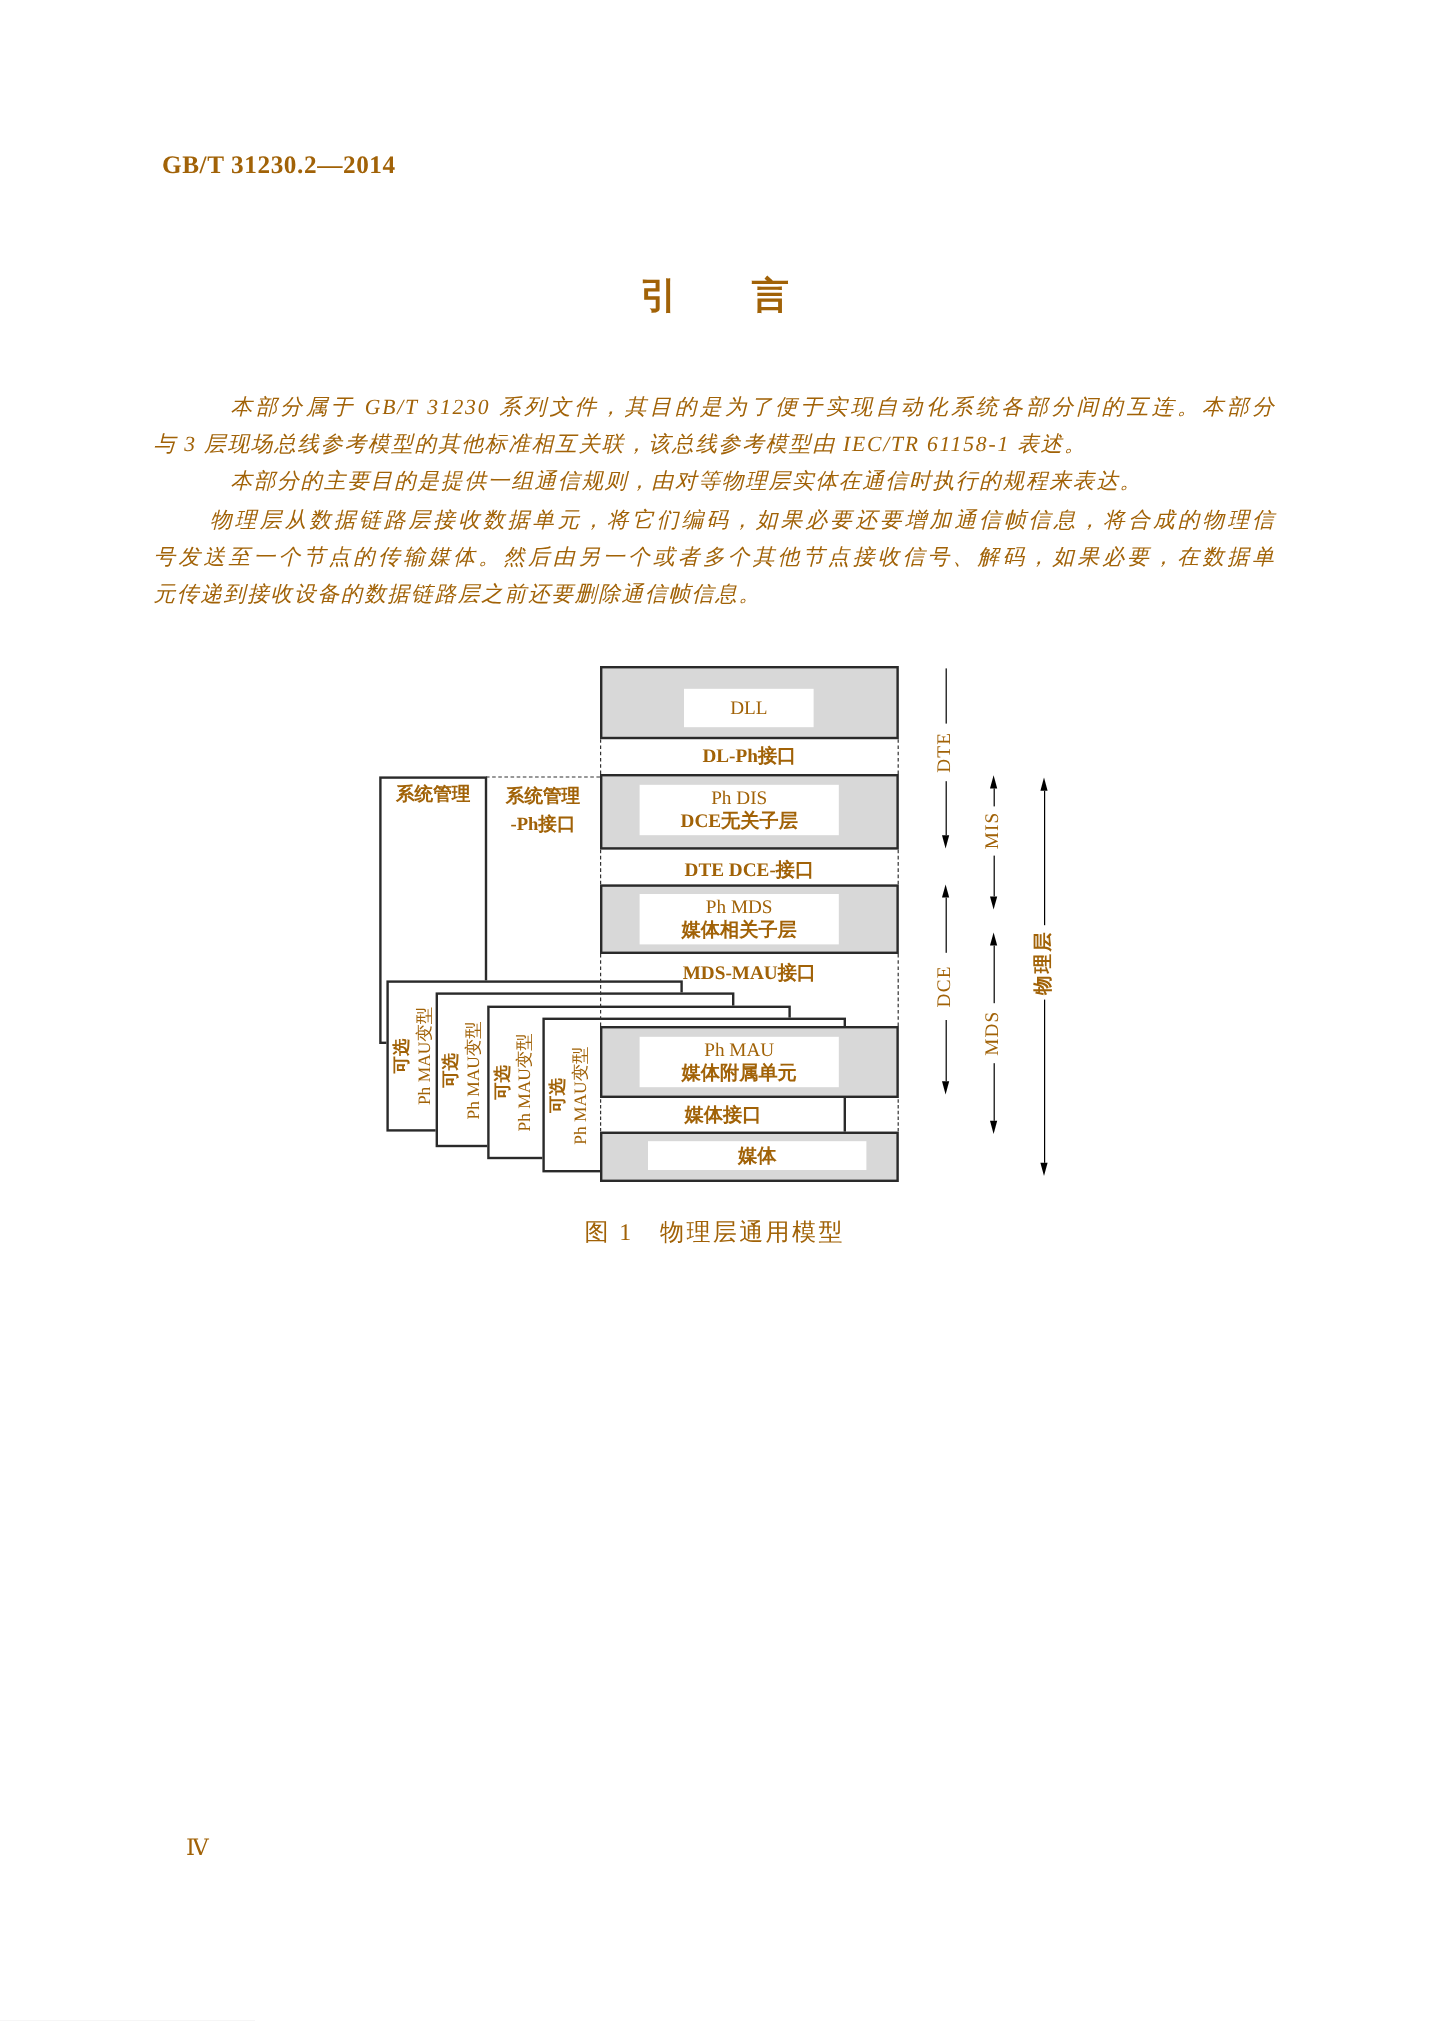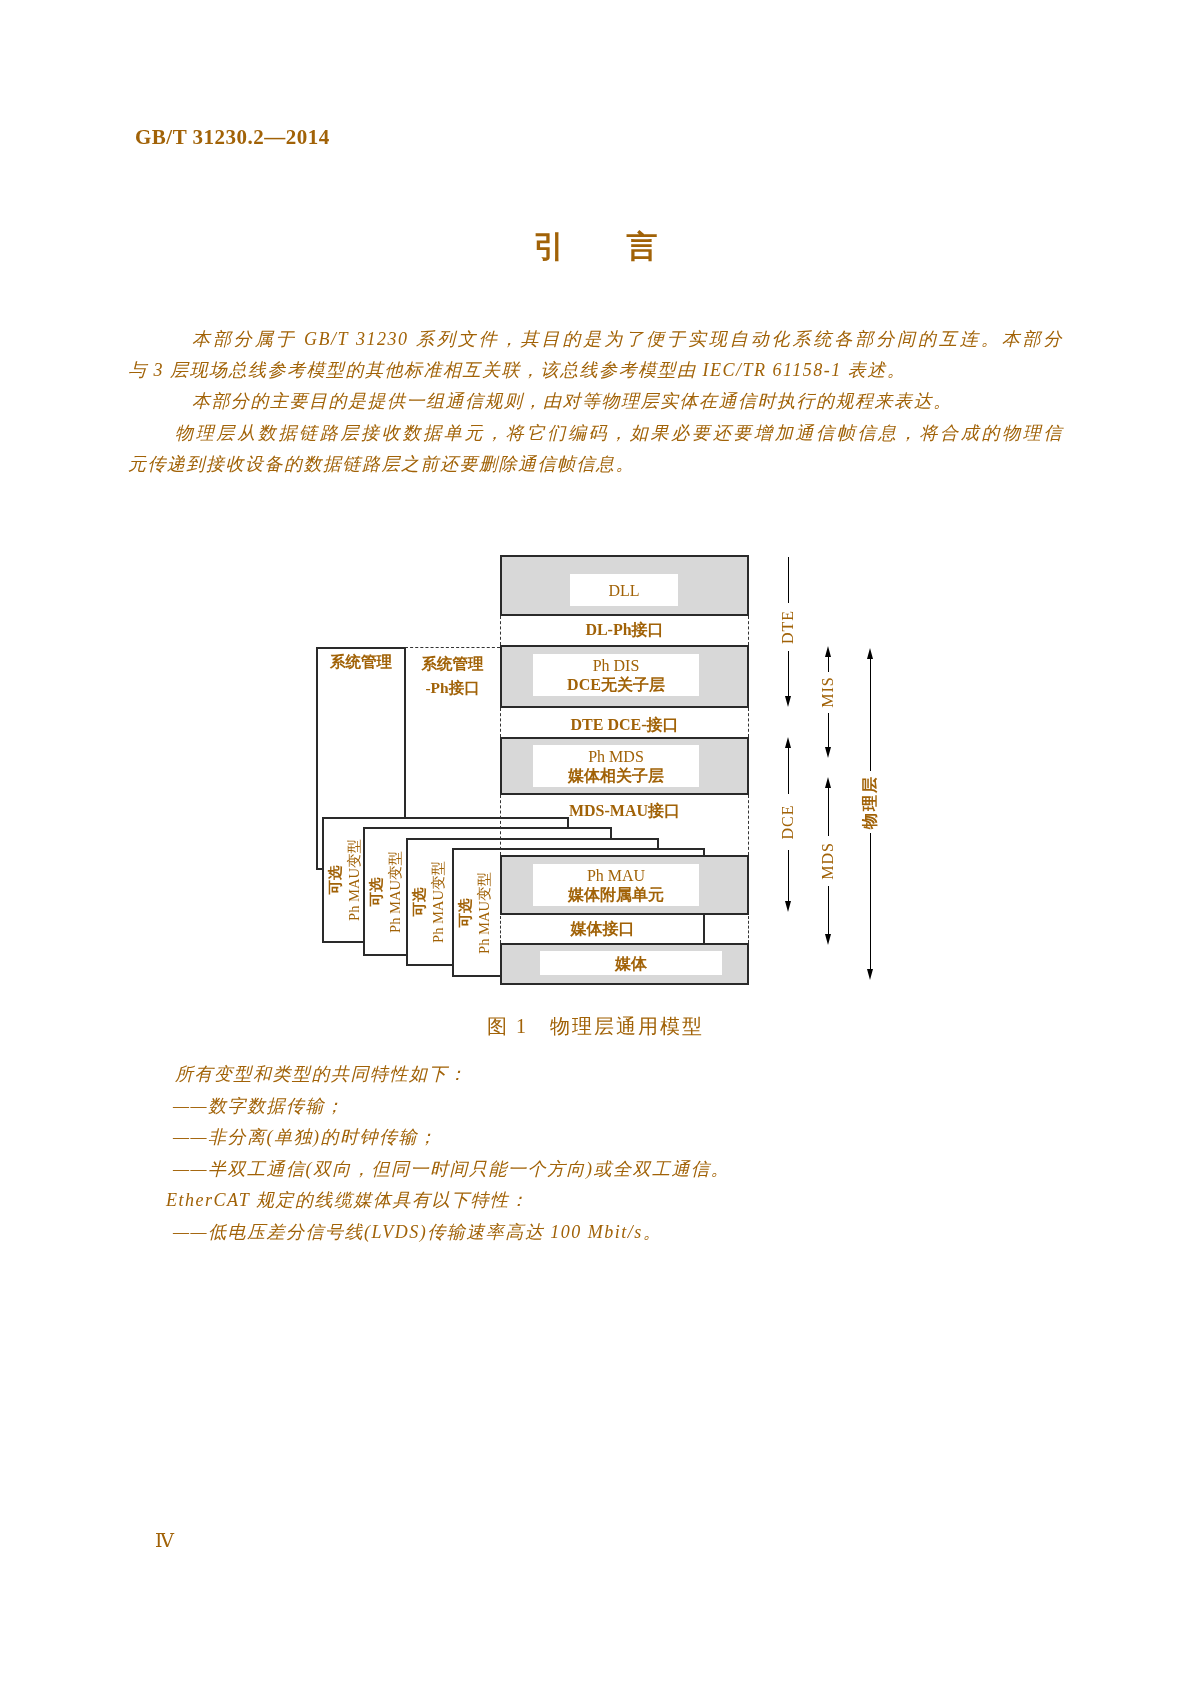--- a/index.html
+++ b/index.html
@@ -66,20 +66,21 @@
 <div id="page">
 
   <div class="std-num">GB/T 31230.2—2014</div>
   <div class="doc-title">引　　言</div>
 
   <div class="textblock" style="top:324px">
     <div class="line ind64 fill">本部分属于 GB/T 31230 系列文件，其目的是为了便于实现自动化系统各部分间的互连。本部分</div>
     <div class="line">与 3 层现场总线参考模型的其他标准相互关联，该总线参考模型由 IEC/TR 61158-1 表述。</div>
     <div class="line ind64">本部分的主要目的是提供一组通信规则，由对等物理层实体在通信时执行的规程来表达。</div>
     <div class="line ind47 fill">物理层从数据链路层接收数据单元，将它们编码，如果必要还要增加通信帧信息，将合成的物理信</div>
+    <div class="line fill">号发送至一个节点的传输媒体。然后由另一个或者多个其他节点接收信号、解码，如果必要，在数据单</div>
     <div class="line">元传递到接收设备的数据链路层之前还要删除通信帧信息。</div>
   </div>
 
   <div>
 
     <div class="sm-box"></div>
     <div class="sm-label">系统管理</div>
     <div class="smif-label">
       <div>系统管理</div>
       <div>-Ph接口</div>
@@ -182,24 +183,16 @@
     <div class="ahead-u" style="left:867px;top:648px"></div>
     <div class="aline" style="left:870px;top:659px;height:112px"></div>
     <div class="arrow-label cjk" style="left:870px;top:802px">物理层</div>
     <div class="aline" style="left:870px;top:833px;height:136px"></div>
     <div class="ahead-d" style="left:867px;top:969px"></div>
 
   </div>
 
   <div class="caption">图 1　物理层通用模型</div>
 
-  <div class="textblock features" style="top:1059px">
-    <div class="line ind47">所有变型和类型的共同特性如下：</div>
-    <div class="line ind45">——数字数据传输；</div>
-    <div class="line ind45">——非分离(单独)的时钟传输；</div>
-    <div class="line ind45">——半双工通信(双向，但同一时间只能一个方向)或全双工通信。</div>
-    <div class="line ind38">EtherCAT 规定的线缆媒体具有以下特性：</div>
-    <div class="line ind45">——低电压差分信号线(LVDS)传输速率高达 100 Mbit/s。</div>
-  </div>
 
   <div class="page-num">Ⅳ</div>
 
 </div>
 
 </body></html>

